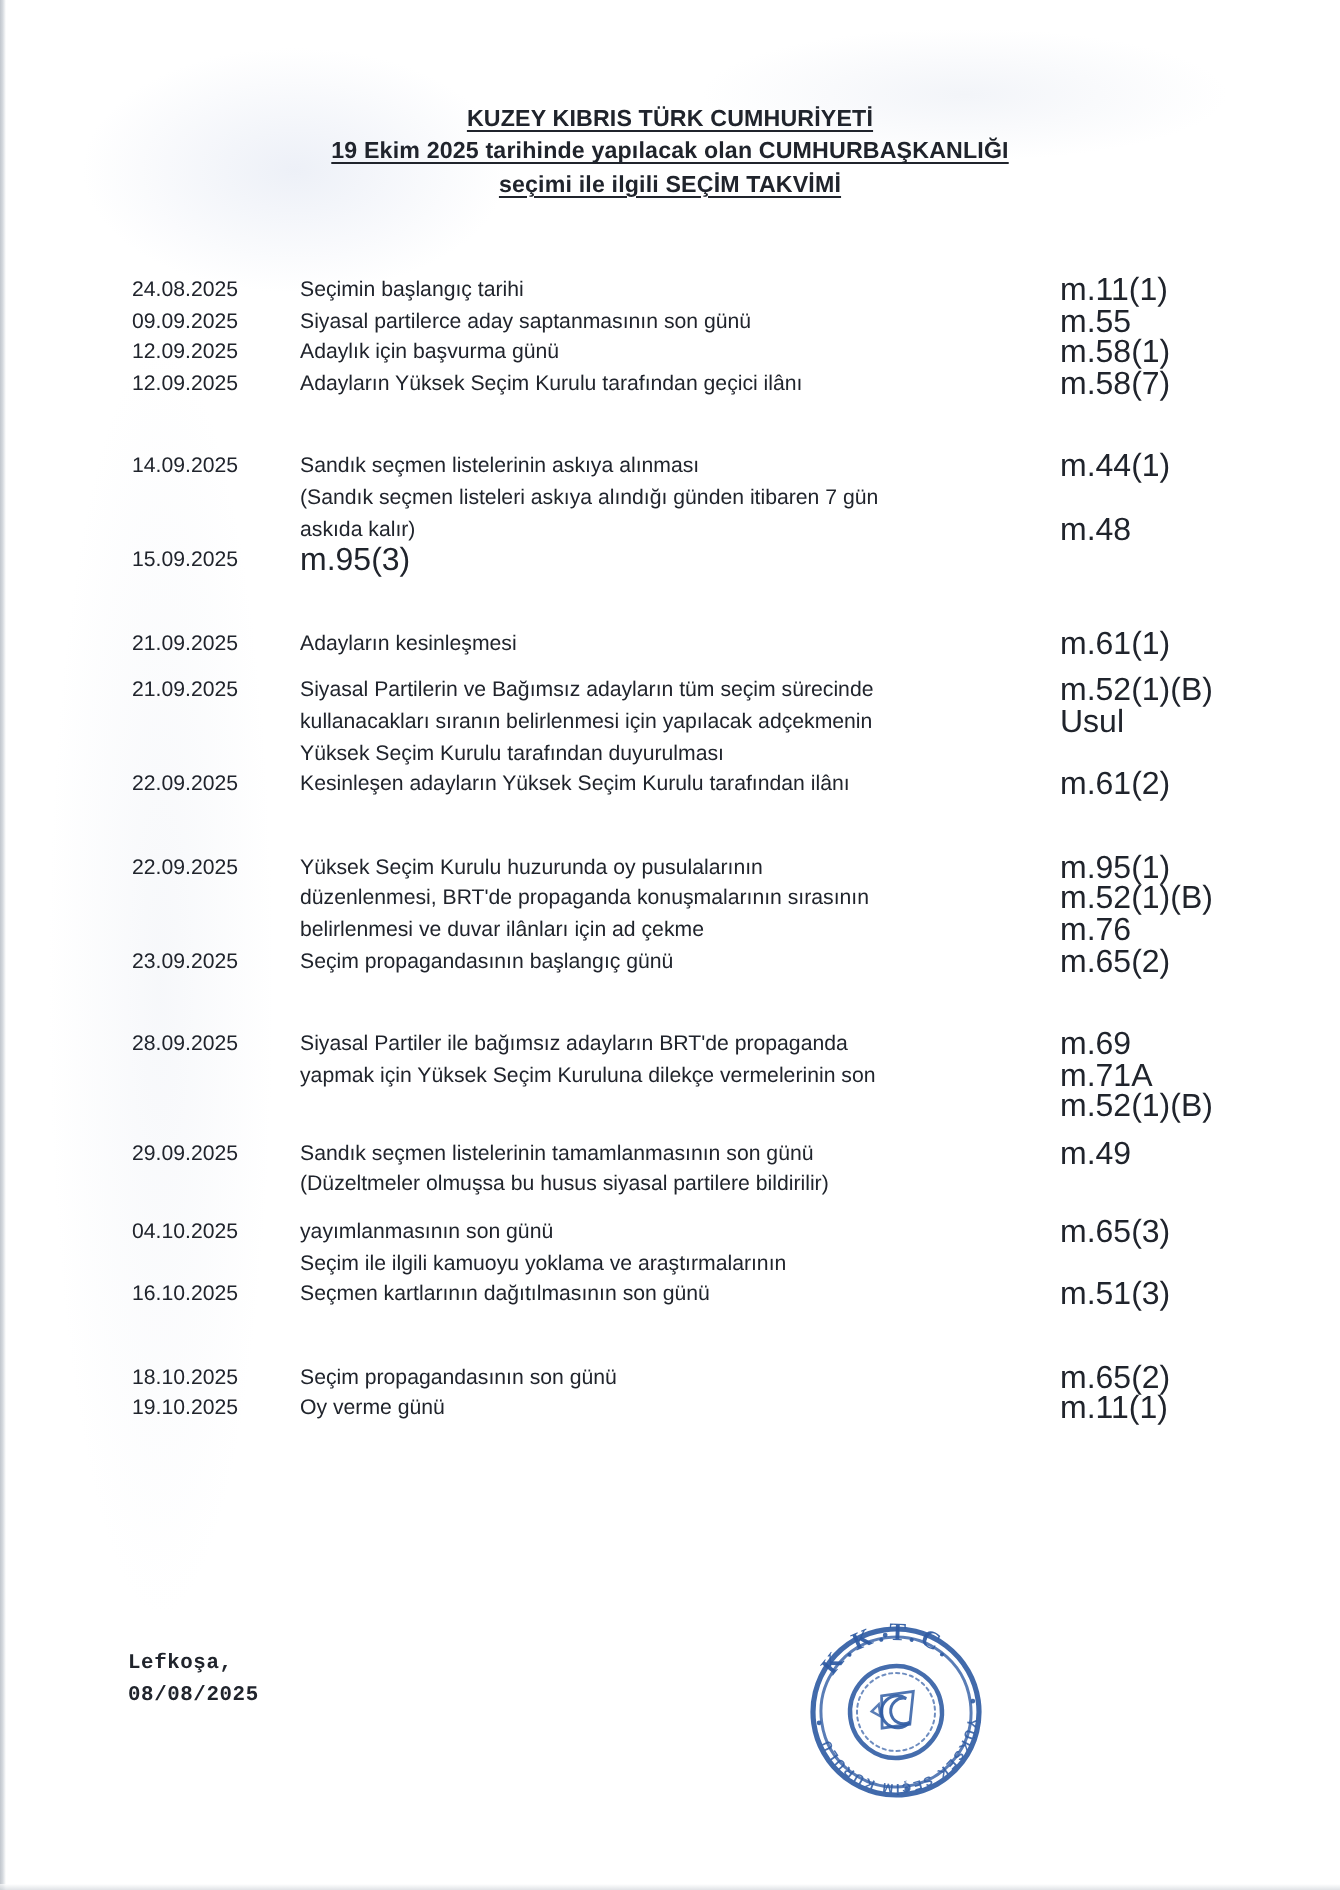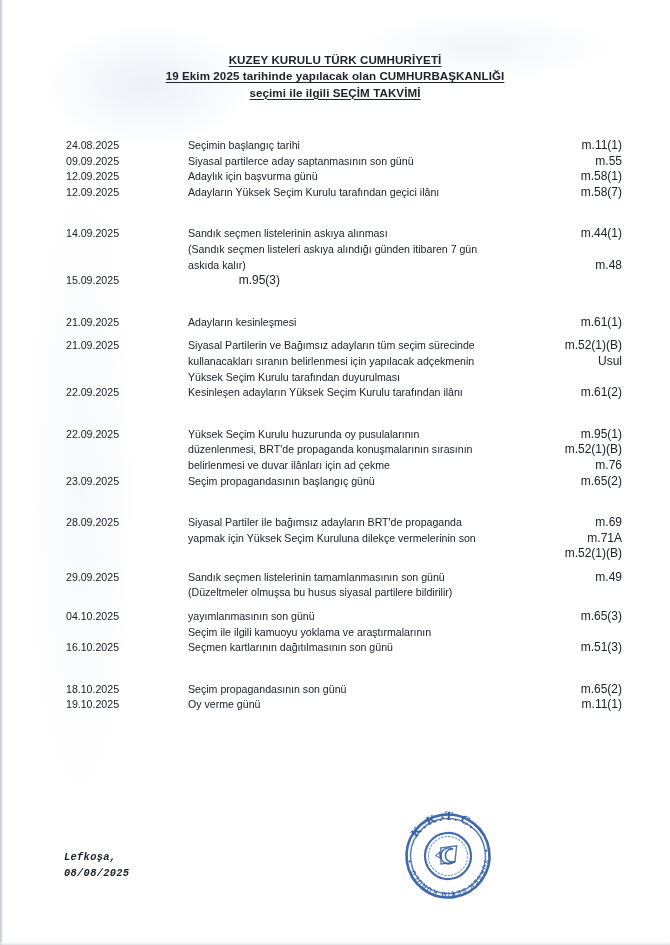--- a/index.html
+++ b/index.html
@@ -74,21 +74,20 @@
   .schedule {
     position: absolute;
     top: 138px;
     left: 66px;
     width: 556px;
   }
   .row {
     position: relative;
     display: flex;
     align-items: flex-start;
-    gap: 38px;
   }
   .row + .row { }
   .row.gap-lg { margin-top: 26px; }
   .row.gap-sm { margin-top: 8px; }
 
   .cell-date {
     flex: 0 0 84px;
     font-size: 10.6px;
     line-height: 15.6px;
     white-space: nowrap;
@@ -96,40 +95,38 @@
   .cell-desc {
     flex: 1 1 auto;
     font-size: 10.6px;
     line-height: 15.6px;
     padding-left: 0;
     padding-right: 6px;
   }
   .cell-desc .ln { display: block; white-space: nowrap; }
   .cell-ref {
     flex: 0 0 92px;
-    font-size: 12px;
+    font-size: 16px;
     line-height: 15.6px;
     white-space: nowrap;
-    text-align: right;
   }
   .cell-ref .ln { display: block; }
   .cell-ref .ln.spacer { visibility: hidden; }
 
   
   .signature {
     position: absolute;
     left: 64px;
-    top: 849px;
+    top: 824px;
     font-family: "Liberation Mono", "DejaVu Sans Mono", monospace;
     font-size: 10.4px;
     font-weight: bold;
     line-height: 16px;
     letter-spacing: .3px;
     color: #20242c;
-    font-style: italic;
   }
   .signature .ln { display: block; }
 
   
   .stamp {
     position: absolute;
     left: 398px;
     top: 806px;
     width: 100px;
     height: 100px;
@@ -142,21 +139,21 @@
 <body>
 
 <div class="page">
 
   <div class="paper-tint"></div>
   <div class="scan-edge-left"></div>
   <div class="scan-edge-bottom"></div>
 
   <div class="title-block">
     <div class="title-line">
-      <span class="u">KUZEY KURULU TÜRK CUMHURİYETİ</span>
+      <span class="u">KUZEY KIBRIS TÜRK CUMHURİYETİ</span>
     </div>
     <div class="title-line">
       <span class="u">19 Ekim 2025 tarihinde yapılacak olan CUMHURBAŞKANLIĞI</span>
     </div>
     <div class="title-line">
       <span class="u">seçimi ile ilgili SEÇİM TAKVİMİ</span>
     </div>
   </div>
 
   <div class="schedule" id="schedule">

